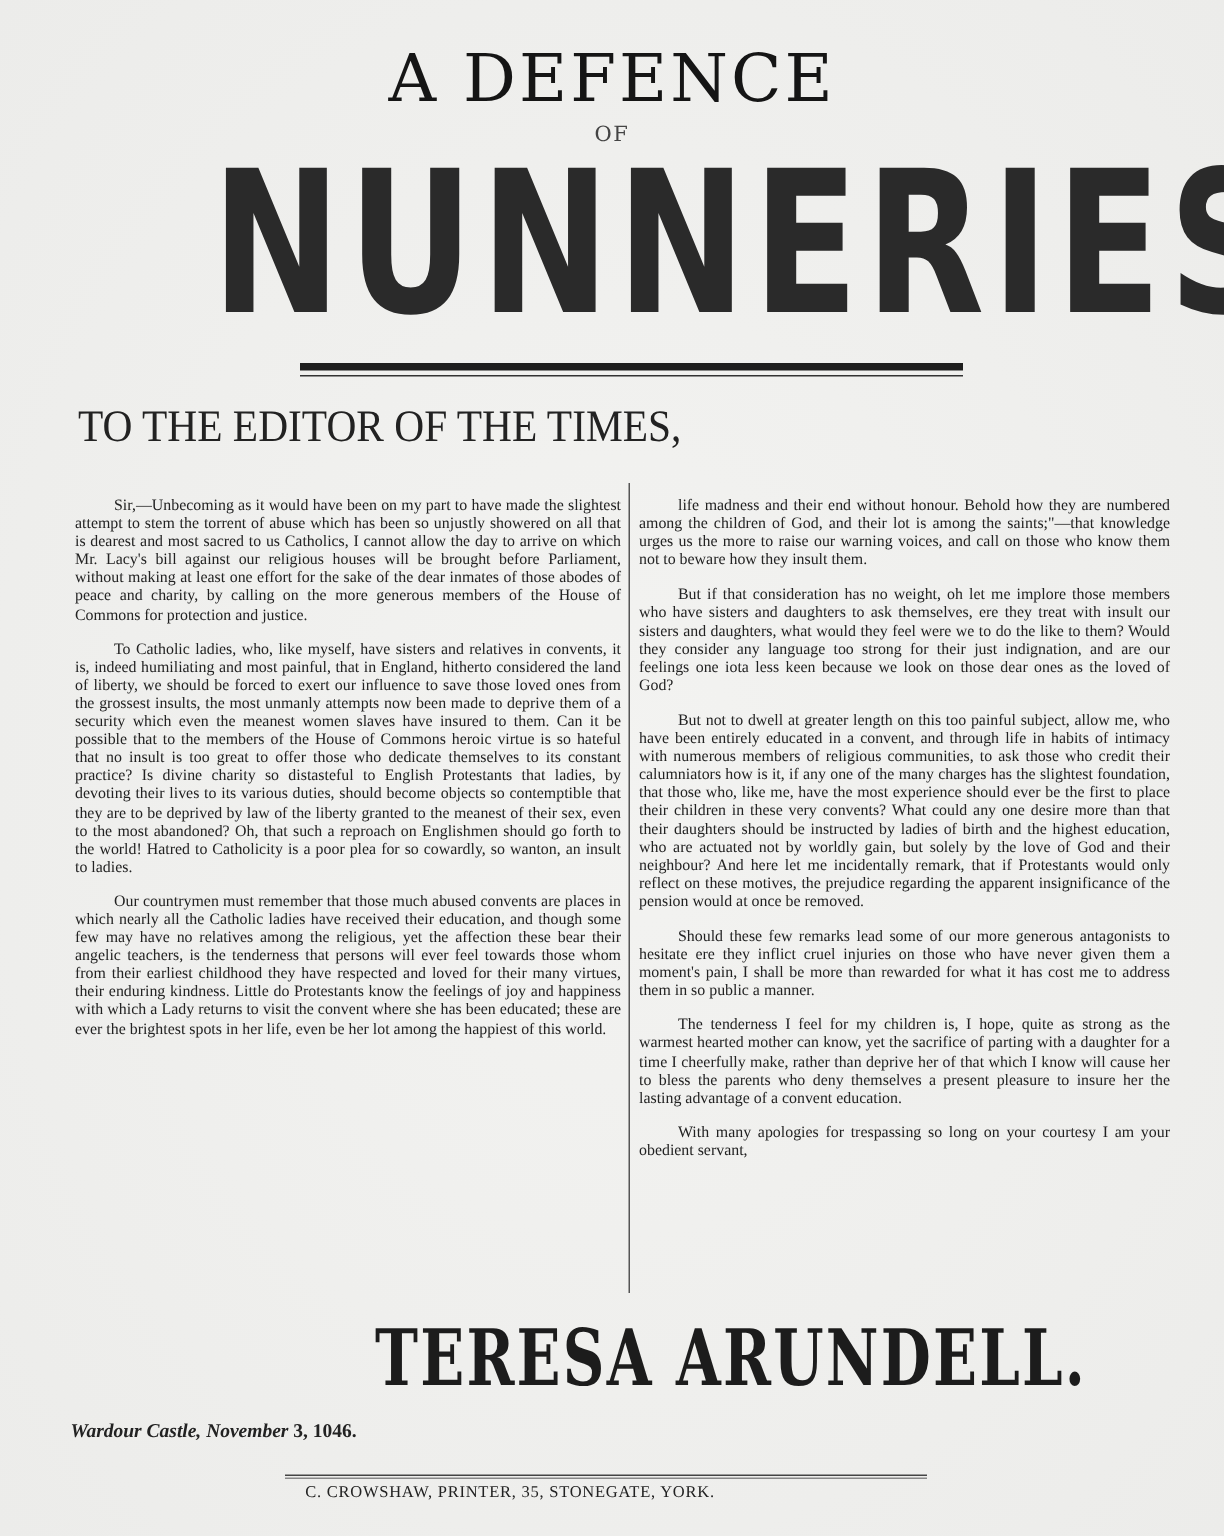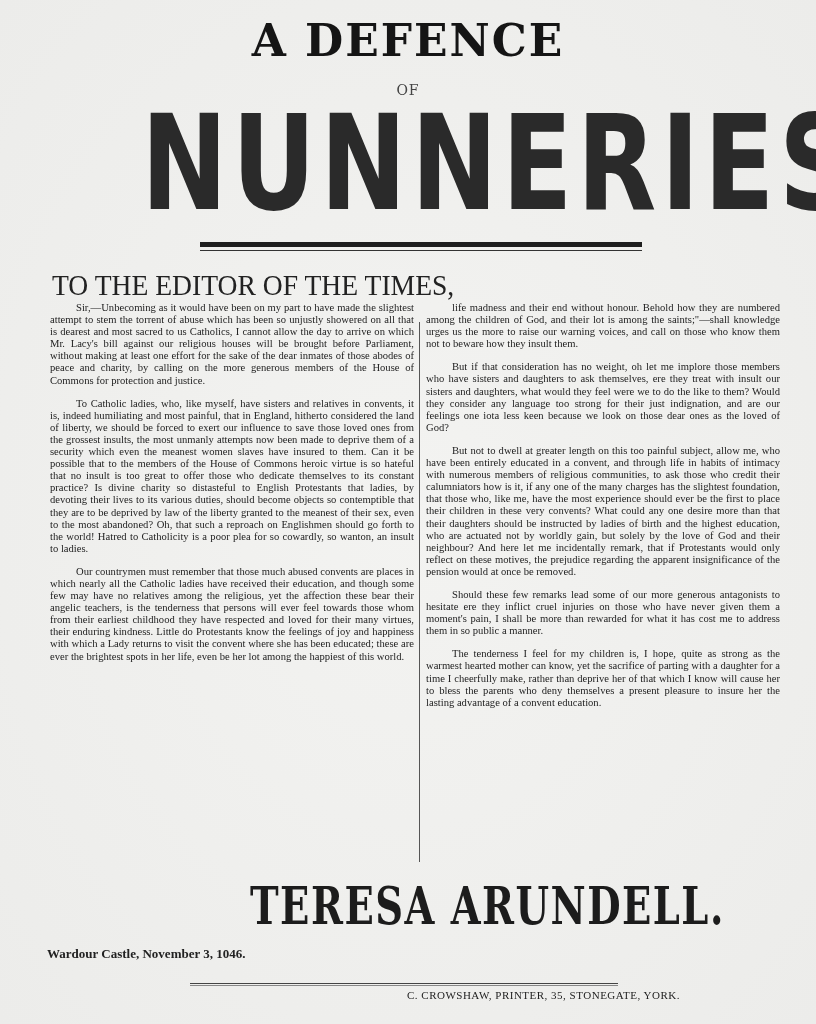--- a/index.html
+++ b/index.html
@@ -14,26 +14,26 @@
       position: relative;
       color: #1a1a1a;
     }
     .page {
       position: absolute;
       inset: 0;
       background: radial-gradient(ellipse at center, #f3f3f1 0%, #ececea 100%);
     }
     .title-a-defence {
       position: absolute;
-      top: 16px;
+      top: 28px;
       left: 0;
       width: 816px;
       text-align: center;
       font-family: "DejaVu Serif", serif;
-      font-weight: bold;
+      font-weight: normal;
       font-size: 44px;
       letter-spacing: 2px;
       color: #151515;
       line-height: 50px;
     }
     .title-of {
       position: absolute;
       top: 82px;
       left: 0;
       width: 816px;
@@ -83,21 +83,21 @@
       left: 52px;
       font-family: "Liberation Serif", serif;
       font-size: 30px;
       color: #222;
       transform: scaleX(0.92);
       transform-origin: left;
       white-space: nowrap;
     }
     .col {
       position: absolute;
-      top: 302px;
+      top: 332px;
       font-family: "Liberation Serif", serif;
       font-size: 10.6px;
       line-height: 12.1px;
       color: #222;
       text-align: justify;
     }
     .col-left {
       left: 50px;
       width: 364px;
     }
@@ -135,20 +135,21 @@
     .dateline {
       position: absolute;
       top: 946px;
       left: 47px;
       font-family: "Liberation Serif", serif;
       font-size: 13px;
       font-weight: bold;
       color: #222;
     }
     .dateline .place {
+      font-style: italic;
       margin-top: 40px;
     }
     .footer-rule {
       position: absolute;
       top: 983px;
       left: 190px;
       width: 428px;
       height: 1px;
       background: #444;
     }
@@ -158,21 +159,21 @@
       left: 190px;
       width: 428px;
       height: 1px;
       background: #888;
     }
     .printer {
       position: absolute;
       top: 989px;
       left: 0;
       width: 680px;
-      text-align: right;
+      text-align: center;
       font-family: "Liberation Serif", serif;
       font-size: 11px;
       letter-spacing: 0.5px;
       color: #222;
     }
   </style>
 </head>
 <body>
 
 <div class="page">
@@ -188,25 +189,26 @@
 
   <div class="col col-left">
     <p>Sir,—Unbecoming as it would have been on my part to have made the slightest attempt to stem the torrent of abuse which has been so unjustly showered on all that is dearest and most sacred to us Catholics, I cannot allow the day to arrive on which Mr. Lacy's bill against our religious houses will be brought before Parliament, without making at least one effort for the sake of the dear inmates of those abodes of peace and charity, by calling on the more generous members of the House of Commons for protection and justice.</p>
     <p>To Catholic ladies, who, like myself, have sisters and relatives in convents, it is, indeed humiliating and most painful, that in England, hitherto considered the land of liberty, we should be forced to exert our influence to save those loved ones from the grossest insults, the most unmanly attempts now been made to deprive them of a security which even the meanest women slaves have insured to them. Can it be possible that to the members of the House of Commons heroic virtue is so hateful that no insult is too great to offer those who dedicate themselves to its constant practice? Is divine charity so distasteful to English Protestants that ladies, by devoting their lives to its various duties, should become objects so contemptible that they are to be deprived by law of the liberty granted to the meanest of their sex, even to the most abandoned? Oh, that such a reproach on Englishmen should go forth to the world! Hatred to Catholicity is a poor plea for so cowardly, so wanton, an insult to ladies.</p>
     <p>Our countrymen must remember that those much abused convents are places in which nearly all the Catholic ladies have received their education, and though some few may have no relatives among the religious, yet the affection these bear their angelic teachers, is the tenderness that persons will ever feel towards those whom from their earliest childhood they have respected and loved for their many virtues, their enduring kindness. Little do Protestants know the feelings of joy and happiness with which a Lady returns to visit the convent where she has been educated; these are ever the brightest spots in her life, even be her lot among the happiest of this world.</p>
   </div>
 
   <div class="col-divider"></div>
 
   <div class="col col-right">
-    <p>life madness and their end without honour. Behold how they are numbered among the children of God, and their lot is among the saints;"—shall knowledge urges us the more to raise our warning voices, and call on those who know them not to beware how they insult them.</p>
+    <p>life madness and their end without honour. Behold how they are numbered among the children of God, and their lot is among the saints;"—that knowledge urges us the more to raise our warning voices, and call on those who know them not to beware how they insult them.</p>
     <p>But if that consideration has no weight, oh let me implore those members who have sisters and daughters to ask themselves, ere they treat with insult our sisters and daughters, what would they feel were we to do the like to them? Would they consider any language too strong for their just indignation, and are our feelings one iota less keen because we look on those dear ones as the loved of God?</p>
     <p>But not to dwell at greater length on this too painful subject, allow me, who have been entirely educated in a convent, and through life in habits of intimacy with numerous members of religious communities, to ask those who credit their calumniators how is it, if any one of the many charges has the slightest foundation, that those who, like me, have the most experience should ever be the first to place their children in these very convents? What could any one desire more than that their daughters should be instructed by ladies of birth and the highest education, who are actuated not by worldly gain, but solely by the love of God and their neighbour? And here let me incidentally remark, that if Protestants would only reflect on these motives, the prejudice regarding the apparent insignificance of the pension would at once be removed.</p>
     <p>Should these few remarks lead some of our more generous antagonists to hesitate ere they inflict cruel injuries on those who have never given them a moment's pain, I shall be more than rewarded for what it has cost me to address them in so public a manner.</p>
     <p>The tenderness I feel for my children is, I hope, quite as strong as the warmest hearted mother can know, yet the sacrifice of parting with a daughter for a time I cheerfully make, rather than deprive her of that which I know will cause her to bless the parents who deny themselves a present pleasure to insure her the lasting advantage of a convent education.</p>
+    <p>With many apologies for trespassing so long on your courtesy I am your obedient servant,</p>
   </div>
 
   <div class="signature">TERESA ARUNDELL.</div>
 
   <div class="dateline">
     <span class="place">Wardour Castle,</span>
     <span class="place">November</span>
     <span>3, 1046.</span>
   </div>
 

